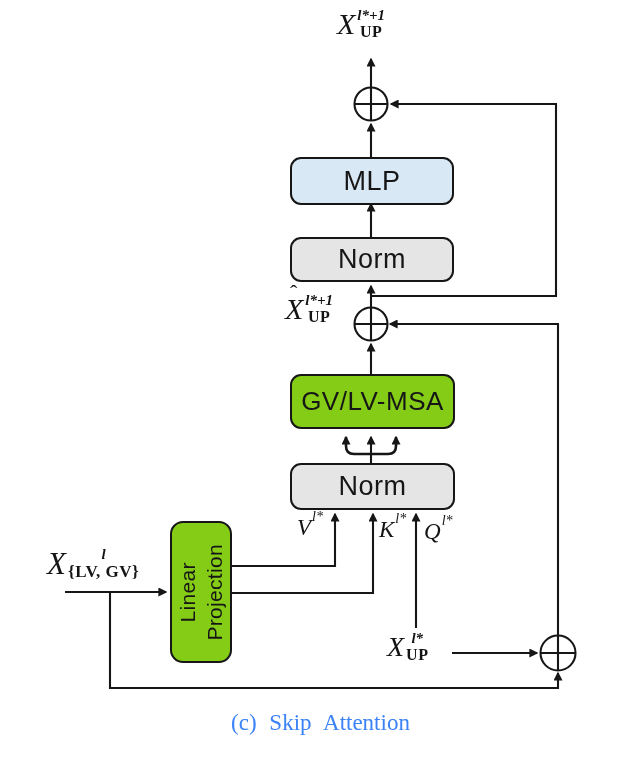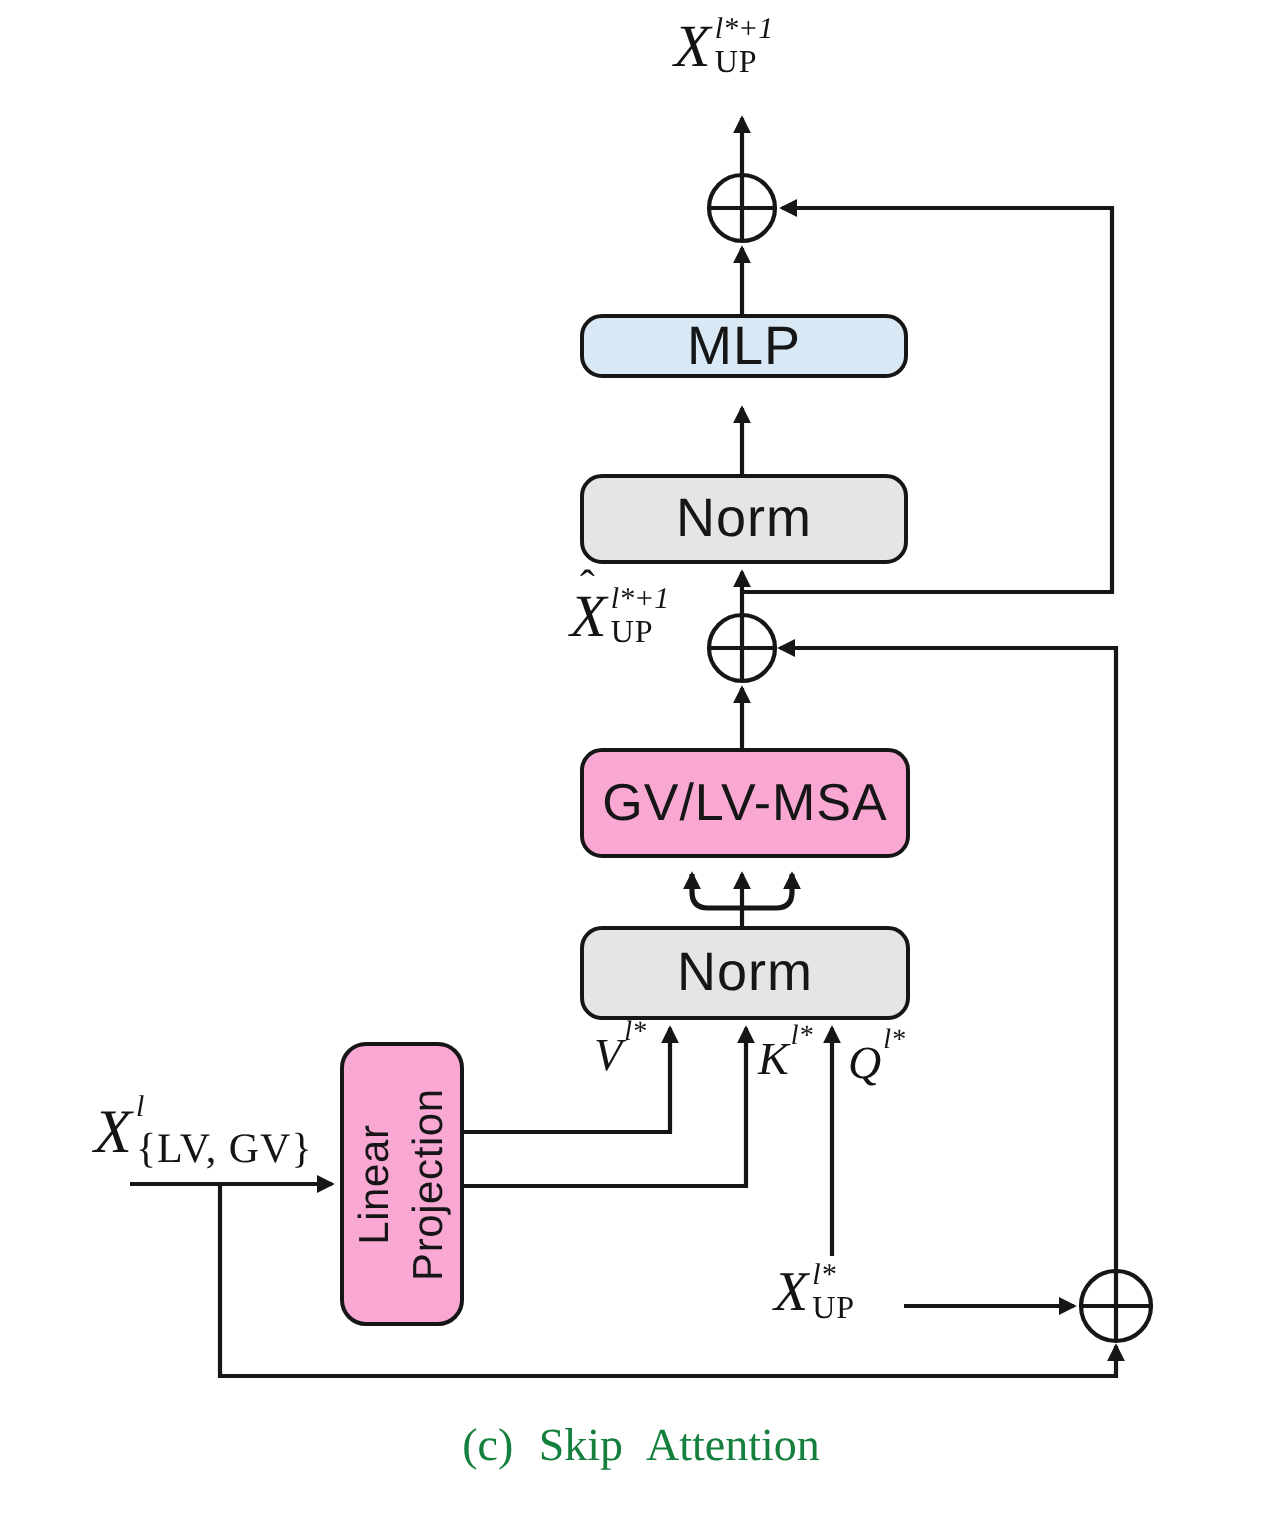--- a/index.html
+++ b/index.html
@@ -17,60 +17,60 @@
     box-sizing:border-box;
     border:2.2px solid #161616;
     border-radius:11px;
     display:flex;align-items:center;justify-content:center;
     color:#161616;
     font-size:27px;
     letter-spacing:0.5px;
   }
   .block.blue{background:#d9e8f5;}
   .block.cream{background:#e5e5e5;}
-  .block.gray{background:#f9a8d4;}
-
-  #block-mlp{left:290px;top:157px;width:164px;height:32px;}
+  .block.gray{background:#84cc16;}
+
+  #block-mlp{left:290px;top:157px;width:164px;height:48px;}
   #block-norm-top{left:290px;top:237px;width:164px;height:45px;}
   #block-msa{left:290px;top:374px;width:165px;height:55px;font-size:26px;}
   #block-norm-bottom{left:290px;top:463px;width:165px;height:47px;}
   #block-lp{left:170px;top:521px;width:62px;height:142px;border-radius:13px;}
   #block-lp .vtext{
     transform:rotate(-90deg);
     white-space:nowrap;
     text-align:center;
     font-size:21px;line-height:1.3;letter-spacing:0.3px;
   }
 
   .mlabel{
     position:absolute;
     display:flex;align-items:center;
     font-family:"Liberation Serif","DejaVu Serif",serif;
     color:#141414;
   }
   .mlabel .base{font-style:italic;font-size:30px;line-height:1;}
-  .mlabel .stack{display:inline-flex;flex-direction:column;align-items:flex-start;margin-left:2px;}
+  .mlabel .stack{display:inline-flex;flex-direction:column;align-items:center;margin-left:2px;font-weight:bold;}
   .mlabel .sup{font-style:italic;font-size:15px;line-height:1.05;}
   .mlabel .sub{font-style:normal;font-size:16px;line-height:1.05;letter-spacing:0.5px;}
   .hatwrap{position:relative;display:inline-block;}
   .hat{position:absolute;top:-12px;left:5px;font-size:22px;font-style:normal;line-height:1;}
 
   .vkq{align-items:flex-start;}
   .vkq .base{font-size:23px;}
   .vkq .sup2{font-style:italic;font-size:14px;position:relative;top:-7px;margin-left:1px;}
 
   #label-input .base{font-size:31px;}
-  #label-input .sub{font-size:21px;}
+  #label-input .sub{font-size:17px;}
   #label-up-input .base{font-size:28px;}
 
   #caption{
     position:absolute;left:0;top:710px;width:641px;
     text-align:center;
     font-family:"Liberation Serif","DejaVu Serif",serif;
-    font-size:23px;color:#15803d;
+    font-size:23px;color:#3b82f6;
     word-spacing:7px;
   }
 </style>
 </head>
 <body>
 
 <div id="figure">
 
   <svg id="wires" viewBox="0 0 641 760" xmlns="http://www.w3.org/2000/svg">
     <defs>

